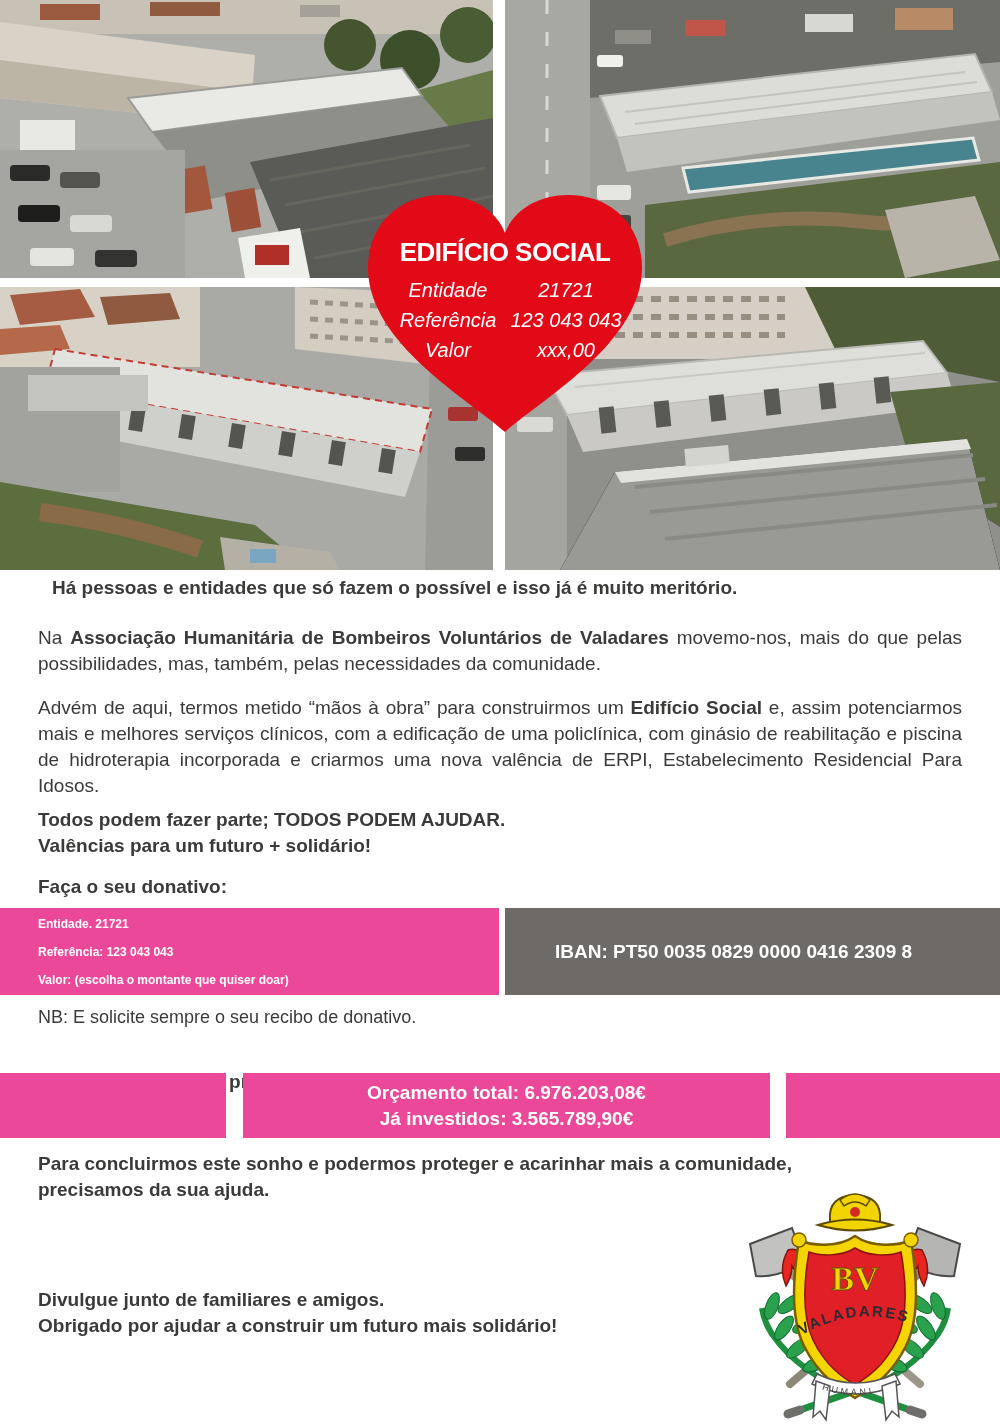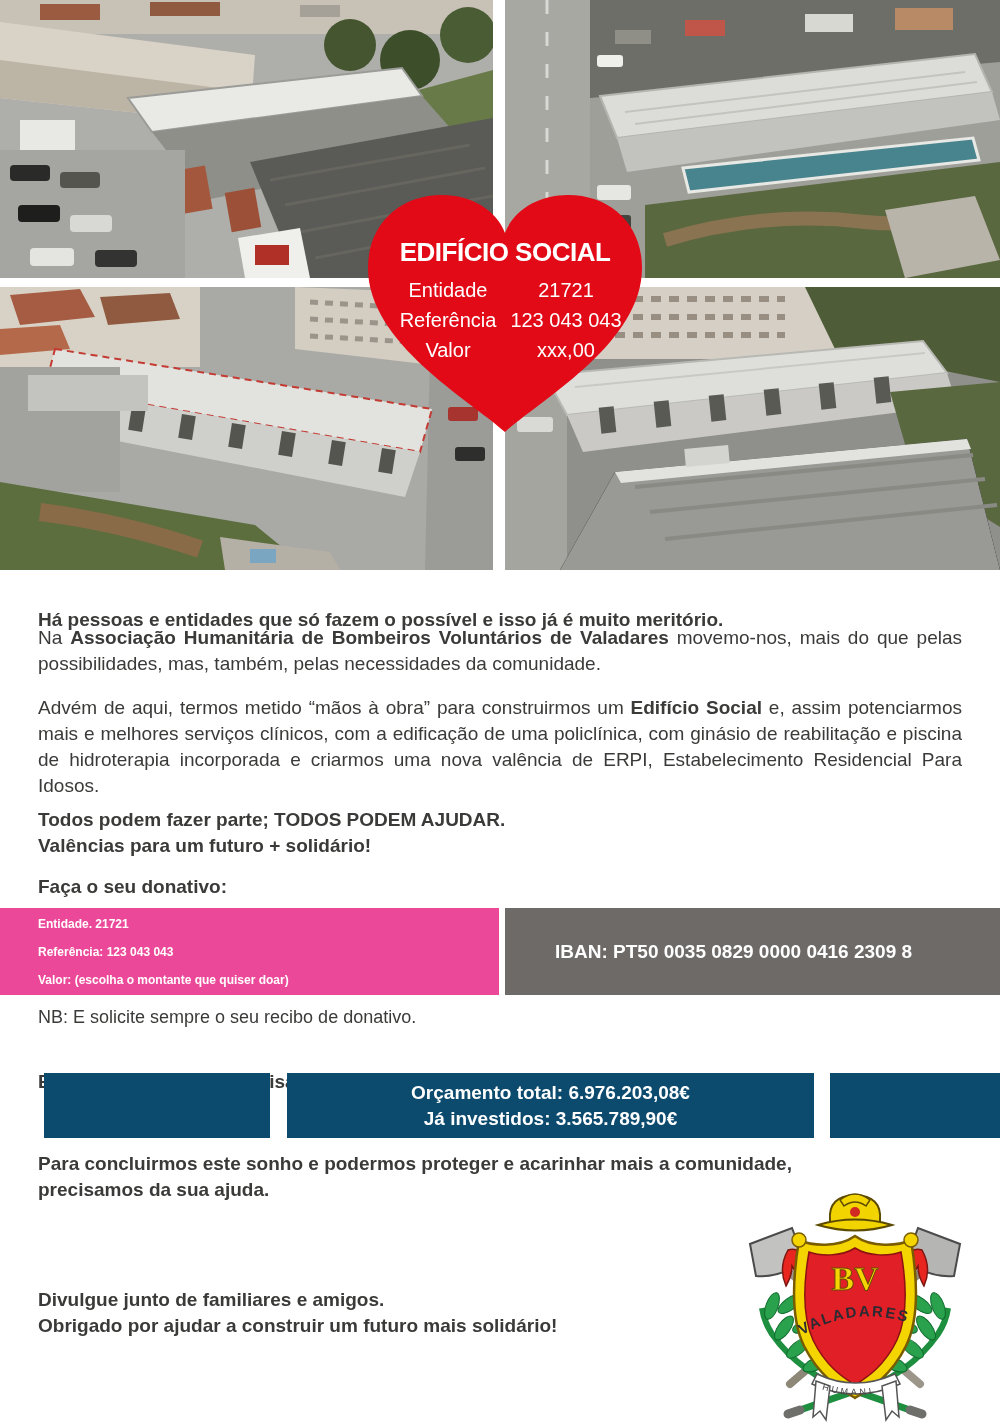--- a/index.html
+++ b/index.html
@@ -16,47 +16,47 @@
   #photo-tr { left:505px;top:0;    width:495px; height:278px; }
   #photo-bl { left:0;   top:287px; width:493px; height:283px; }
   #photo-br { left:505px;top:287px;width:495px; height:283px; }
 
   
   #heart { position:absolute; left:368px; top:192px; width:274px; height:241px; z-index:6; }
   #heart > svg { position:absolute; inset:0; width:100%; height:100%; }
   .heart-inner { position:absolute; left:0; right:0; top:0; text-align:center; color:#fff; }
   .heart-title { margin-top:45px; font-size:26px; font-weight:bold; letter-spacing:-0.5px; }
   .heart-rows { width:236px; margin:7px auto 0; font-size:20px; line-height:30px; }
-  .heart-row { display:grid; grid-template-columns:122px 114px; }
+  .heart-row { display:grid; grid-template-columns:122px 114px;font-style:italic; }
   .heart-row span { text-align:center; white-space:nowrap; }
 
   
   .para { position:absolute; left:38px; right:38px; font-size:19px; line-height:26px; }
-  #p1 { top:607px; font-weight:bold; }
+  #p1 { top:575px; font-weight:bold;margin-left:14px; }
   #p2 { top:625px; text-align:justify; }
   #p3 { top:695px; text-align:justify; }
   #valencias { top:807px; font-weight:bold; }
   #faca { top:874px; font-weight:bold; }
   #nb   { top:1004px; font-size:18px; }
   #obra { top:1041px; font-weight:bold;margin-top:28px; }
 
   
   #don-red {
     position:absolute; left:0; top:908px; width:499px; height:87px;
     background:#ec4899; color:#fff; font-weight:bold; font-size:12px; line-height:28px;
     display:flex; flex-direction:column; justify-content:center; padding-left:38px;
   }
   #don-gray {
     position:absolute; left:505px; right:0; top:908px; height:87px;
     background:#6e6a68; color:#fff; font-weight:bold; font-size:19px;
     display:flex; align-items:center; padding-left:50px;
   }
 
   
-  .budget-bar { position:absolute; top:1073px; height:65px; background:#0c4a6e;margin-left:44px; }
+  .budget-bar { position:absolute; top:1073px; height:65px; background:#ec4899; }
   #budget-left   { left:0; width:226px; }
   #budget-center { left:243px; width:527px; color:#fff; font-weight:bold; font-size:19px;
                    line-height:26px; text-align:center;
                    display:flex; flex-direction:column; justify-content:center; }
   #budget-right  { left:786px; right:0; width:214px; }
 
   
   #closing1 { top:1151px; font-weight:bold; }
   #closing2 { top:1220px; }
   #closing3 { top:1287px; font-weight:bold; }

